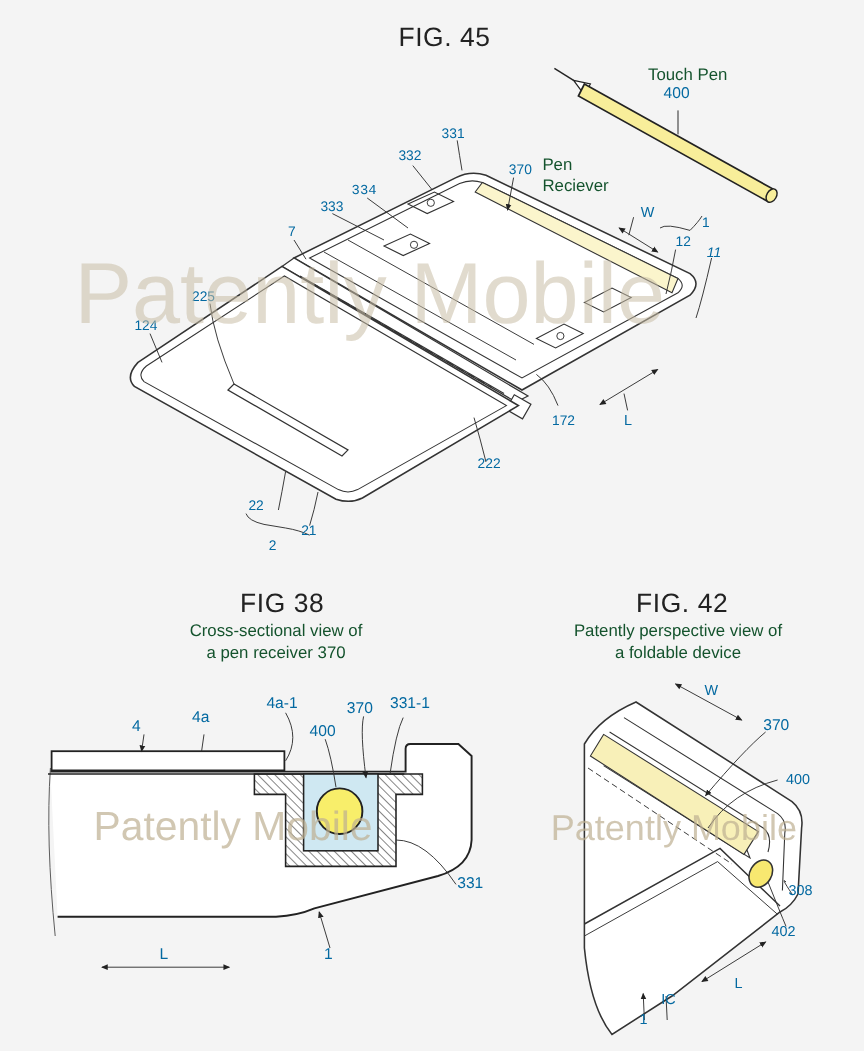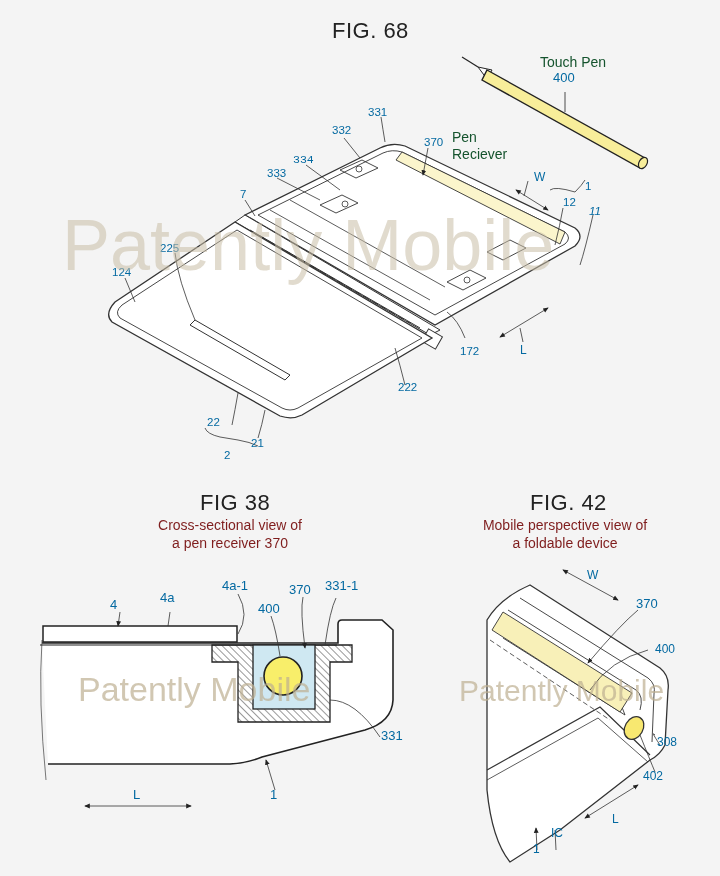--- a/index.html
+++ b/index.html
@@ -3,31 +3,31 @@
   <meta charset="utf-8">
   <style>
     html, body { margin: 0; padding: 0; }
     body {
       width: 720px; height: 876px; background: #f4f4f4;
       position: relative; overflow: hidden;
       font-family: "Liberation Sans", "DejaVu Sans", sans-serif;
     }
     .abs { position: absolute; }
     .fig-title { font-size: 22px; color: #222; letter-spacing: 0.5px; }
-    .caption { font-size: 14px; color: #7f1d1d; text-align: center; line-height: 18px; }
+    .caption { font-size: 14px; color: #14532d; text-align: center; line-height: 18px; }
     .ref { font-size: 11.5px; color: #0369a1; }
     .anno { font-size: 14px; color: #14532d; line-height: 16px; }
     .wm { color: rgba(200,190,165,0.55); font-weight: normal; white-space: nowrap; pointer-events: none; }
     svg { position: absolute; left: 0; top: 0; }
   </style>
 </head>
 <body>
 
 <div>
-  <div class="abs fig-title" style="left:332px;top:18px;">FIG. 68</div>
+  <div class="abs fig-title" style="left:332px;top:18px;">FIG. 45</div>
 
   <svg width="720" height="480" viewBox="0 0 720 480">
     <defs>
       <marker id="arr" markerWidth="8" markerHeight="8" refX="6" refY="4" orient="auto">
         <path d="M0,1 L7,4 L0,7 z" fill="#222"></path>
       </marker>
       <marker id="arrS" markerWidth="8" markerHeight="8" refX="1" refY="4" orient="auto">
         <path d="M7,1 L0,4 L7,7 z" fill="#222"></path>
       </marker>
     </defs>
@@ -172,21 +172,21 @@
   <div class="abs ref" style="left:381px;top:728px;font-size:13px;">331</div>
   <div class="abs ref" style="left:270px;top:787px;font-size:13px;">1</div>
   <div class="abs ref" style="left:133px;top:787px;font-size:13px;">L</div>
 
   <div class="abs wm" style="left:78px;top:670px;font-size:34px;color:rgba(190,175,145,0.7);">Patently Mobile</div>
 </div>
 
 <div>
   <div class="abs fig-title" style="left:530px;top:490px;">FIG. 42</div>
   <div class="abs caption" style="left:455px;top:516px;width:220px;">
-    <div>Mobile perspective view of</div>
+    <div>Patently perspective view of</div>
     <div>a foldable device</div>
   </div>
 
   <svg width="720" height="876" viewBox="0 0 720 876">
     <defs>
       <marker id="a3" markerWidth="8" markerHeight="8" refX="6" refY="4" orient="auto">
         <path d="M0,1 L7,4 L0,7 z" fill="#222"></path>
       </marker>
       <marker id="a3s" markerWidth="8" markerHeight="8" refX="1" refY="4" orient="auto">
         <path d="M7,1 L0,4 L7,7 z" fill="#222"></path>

